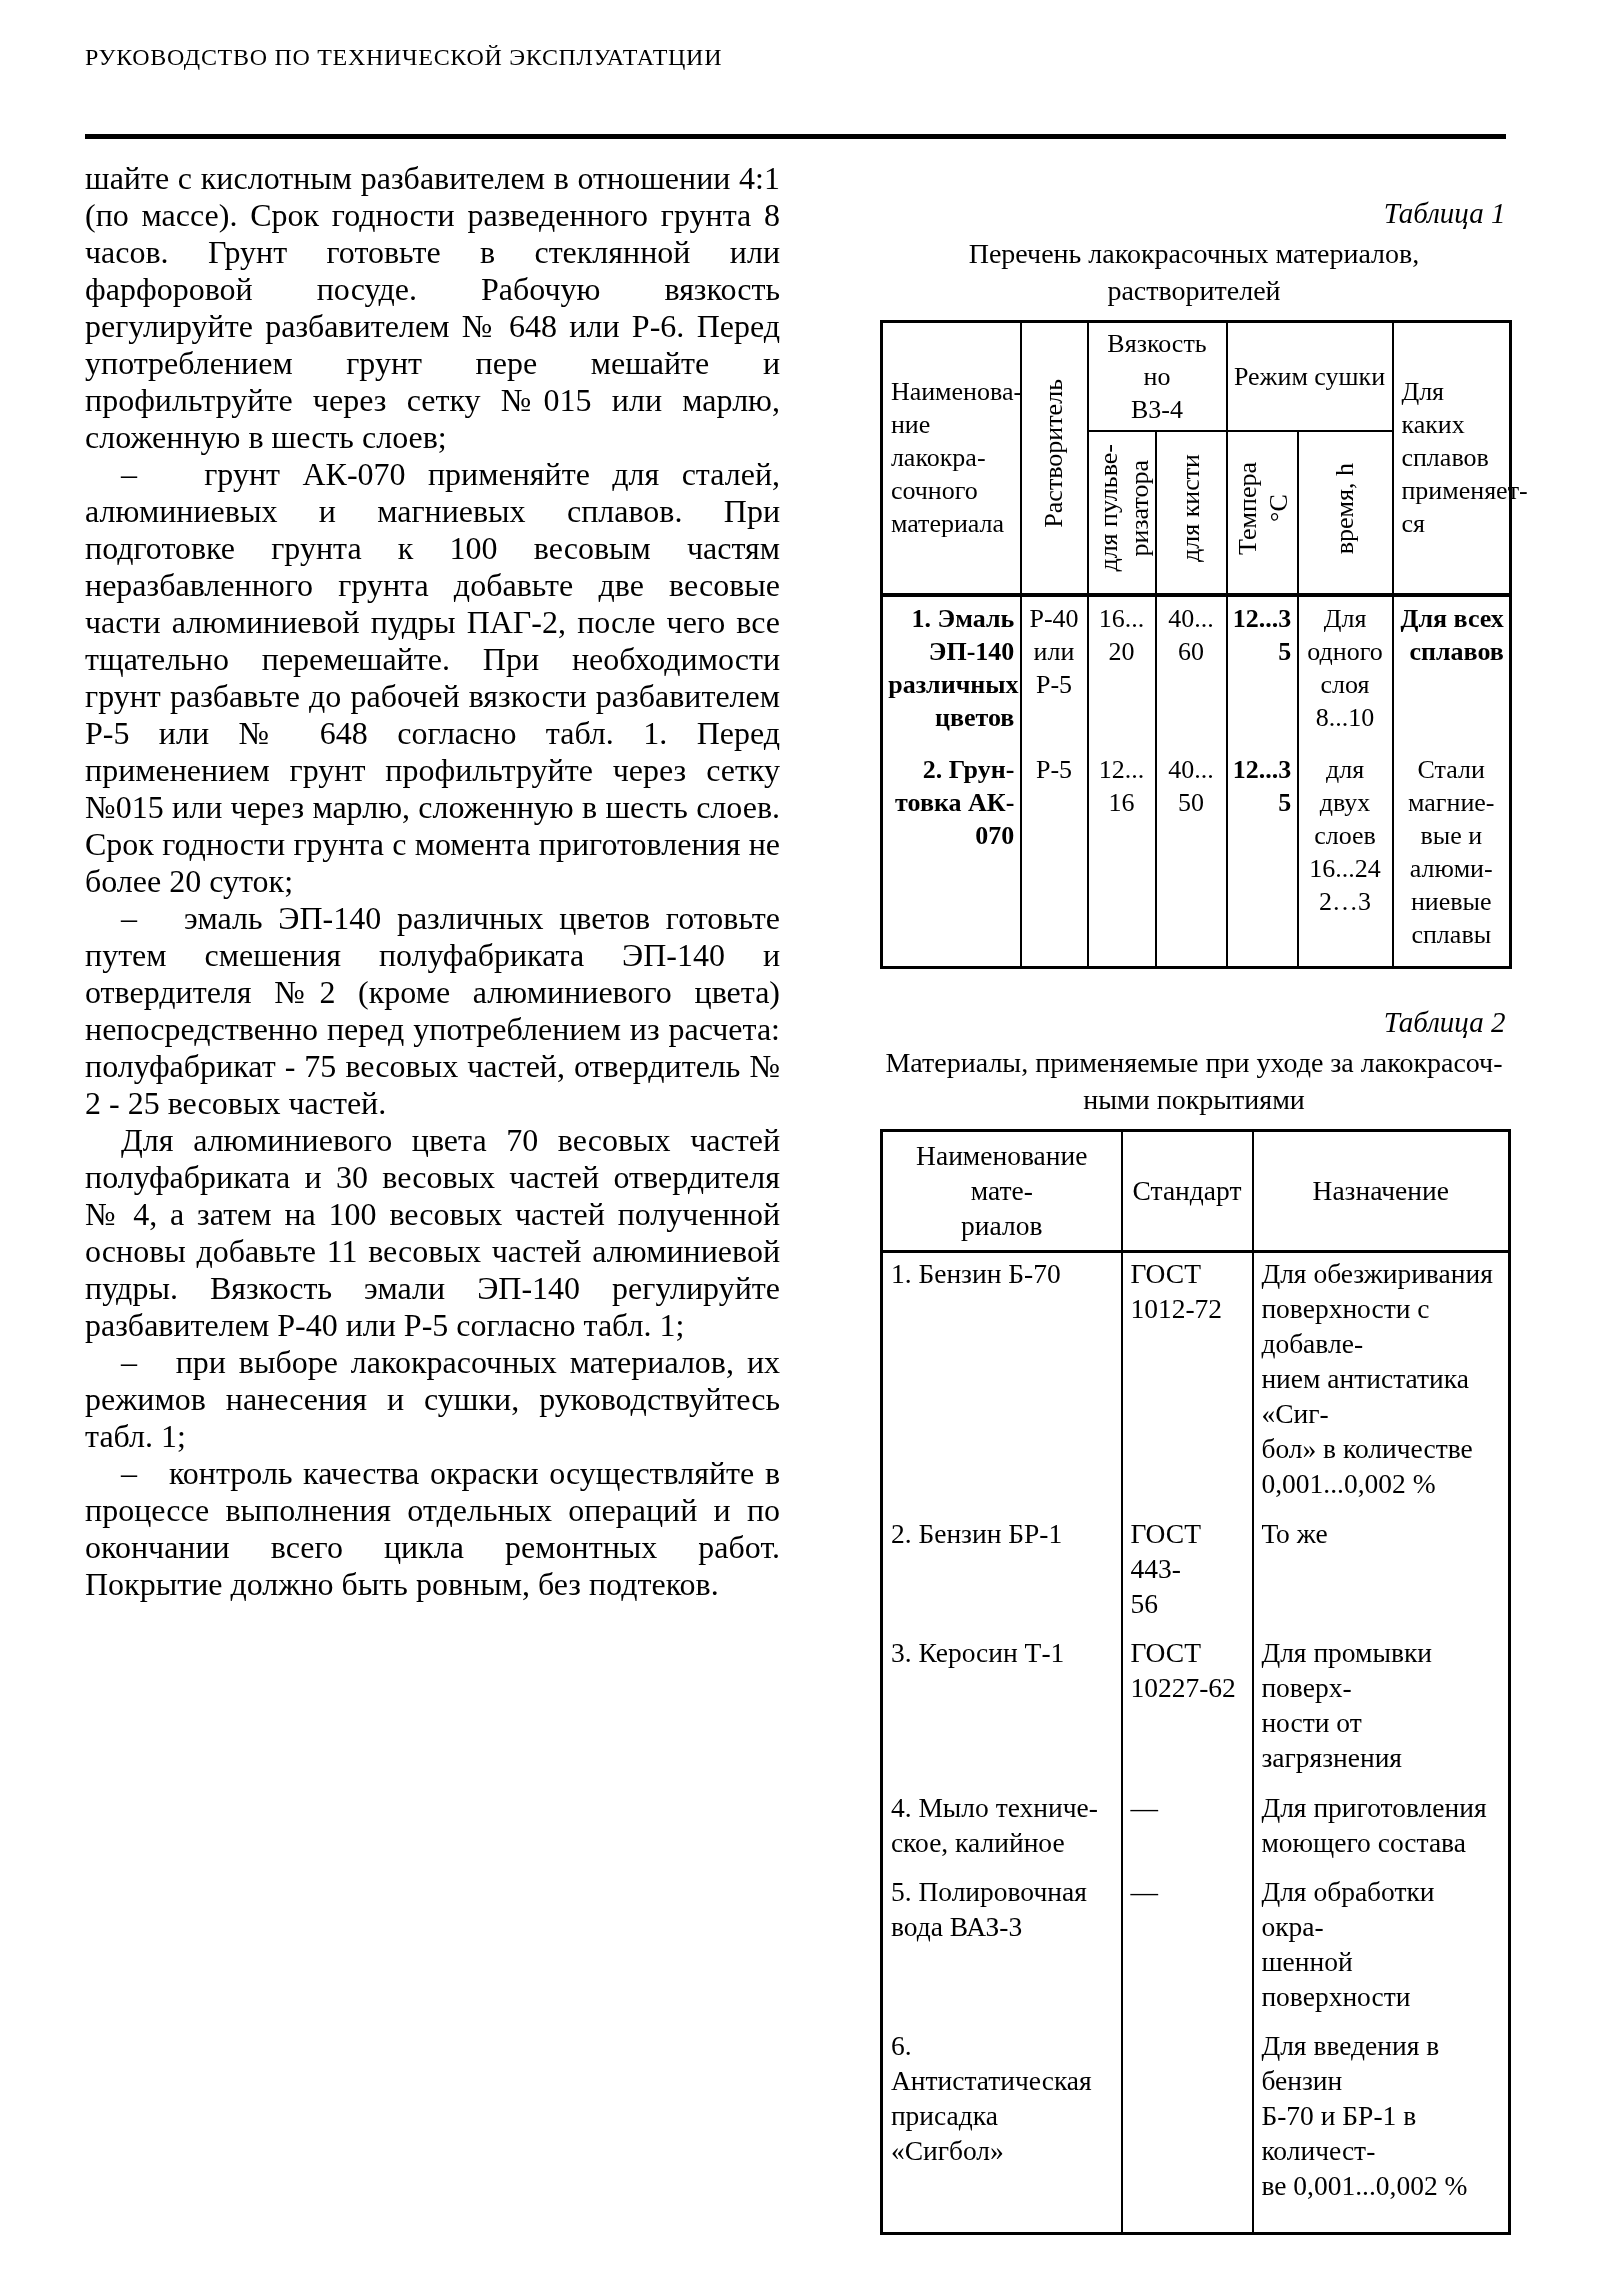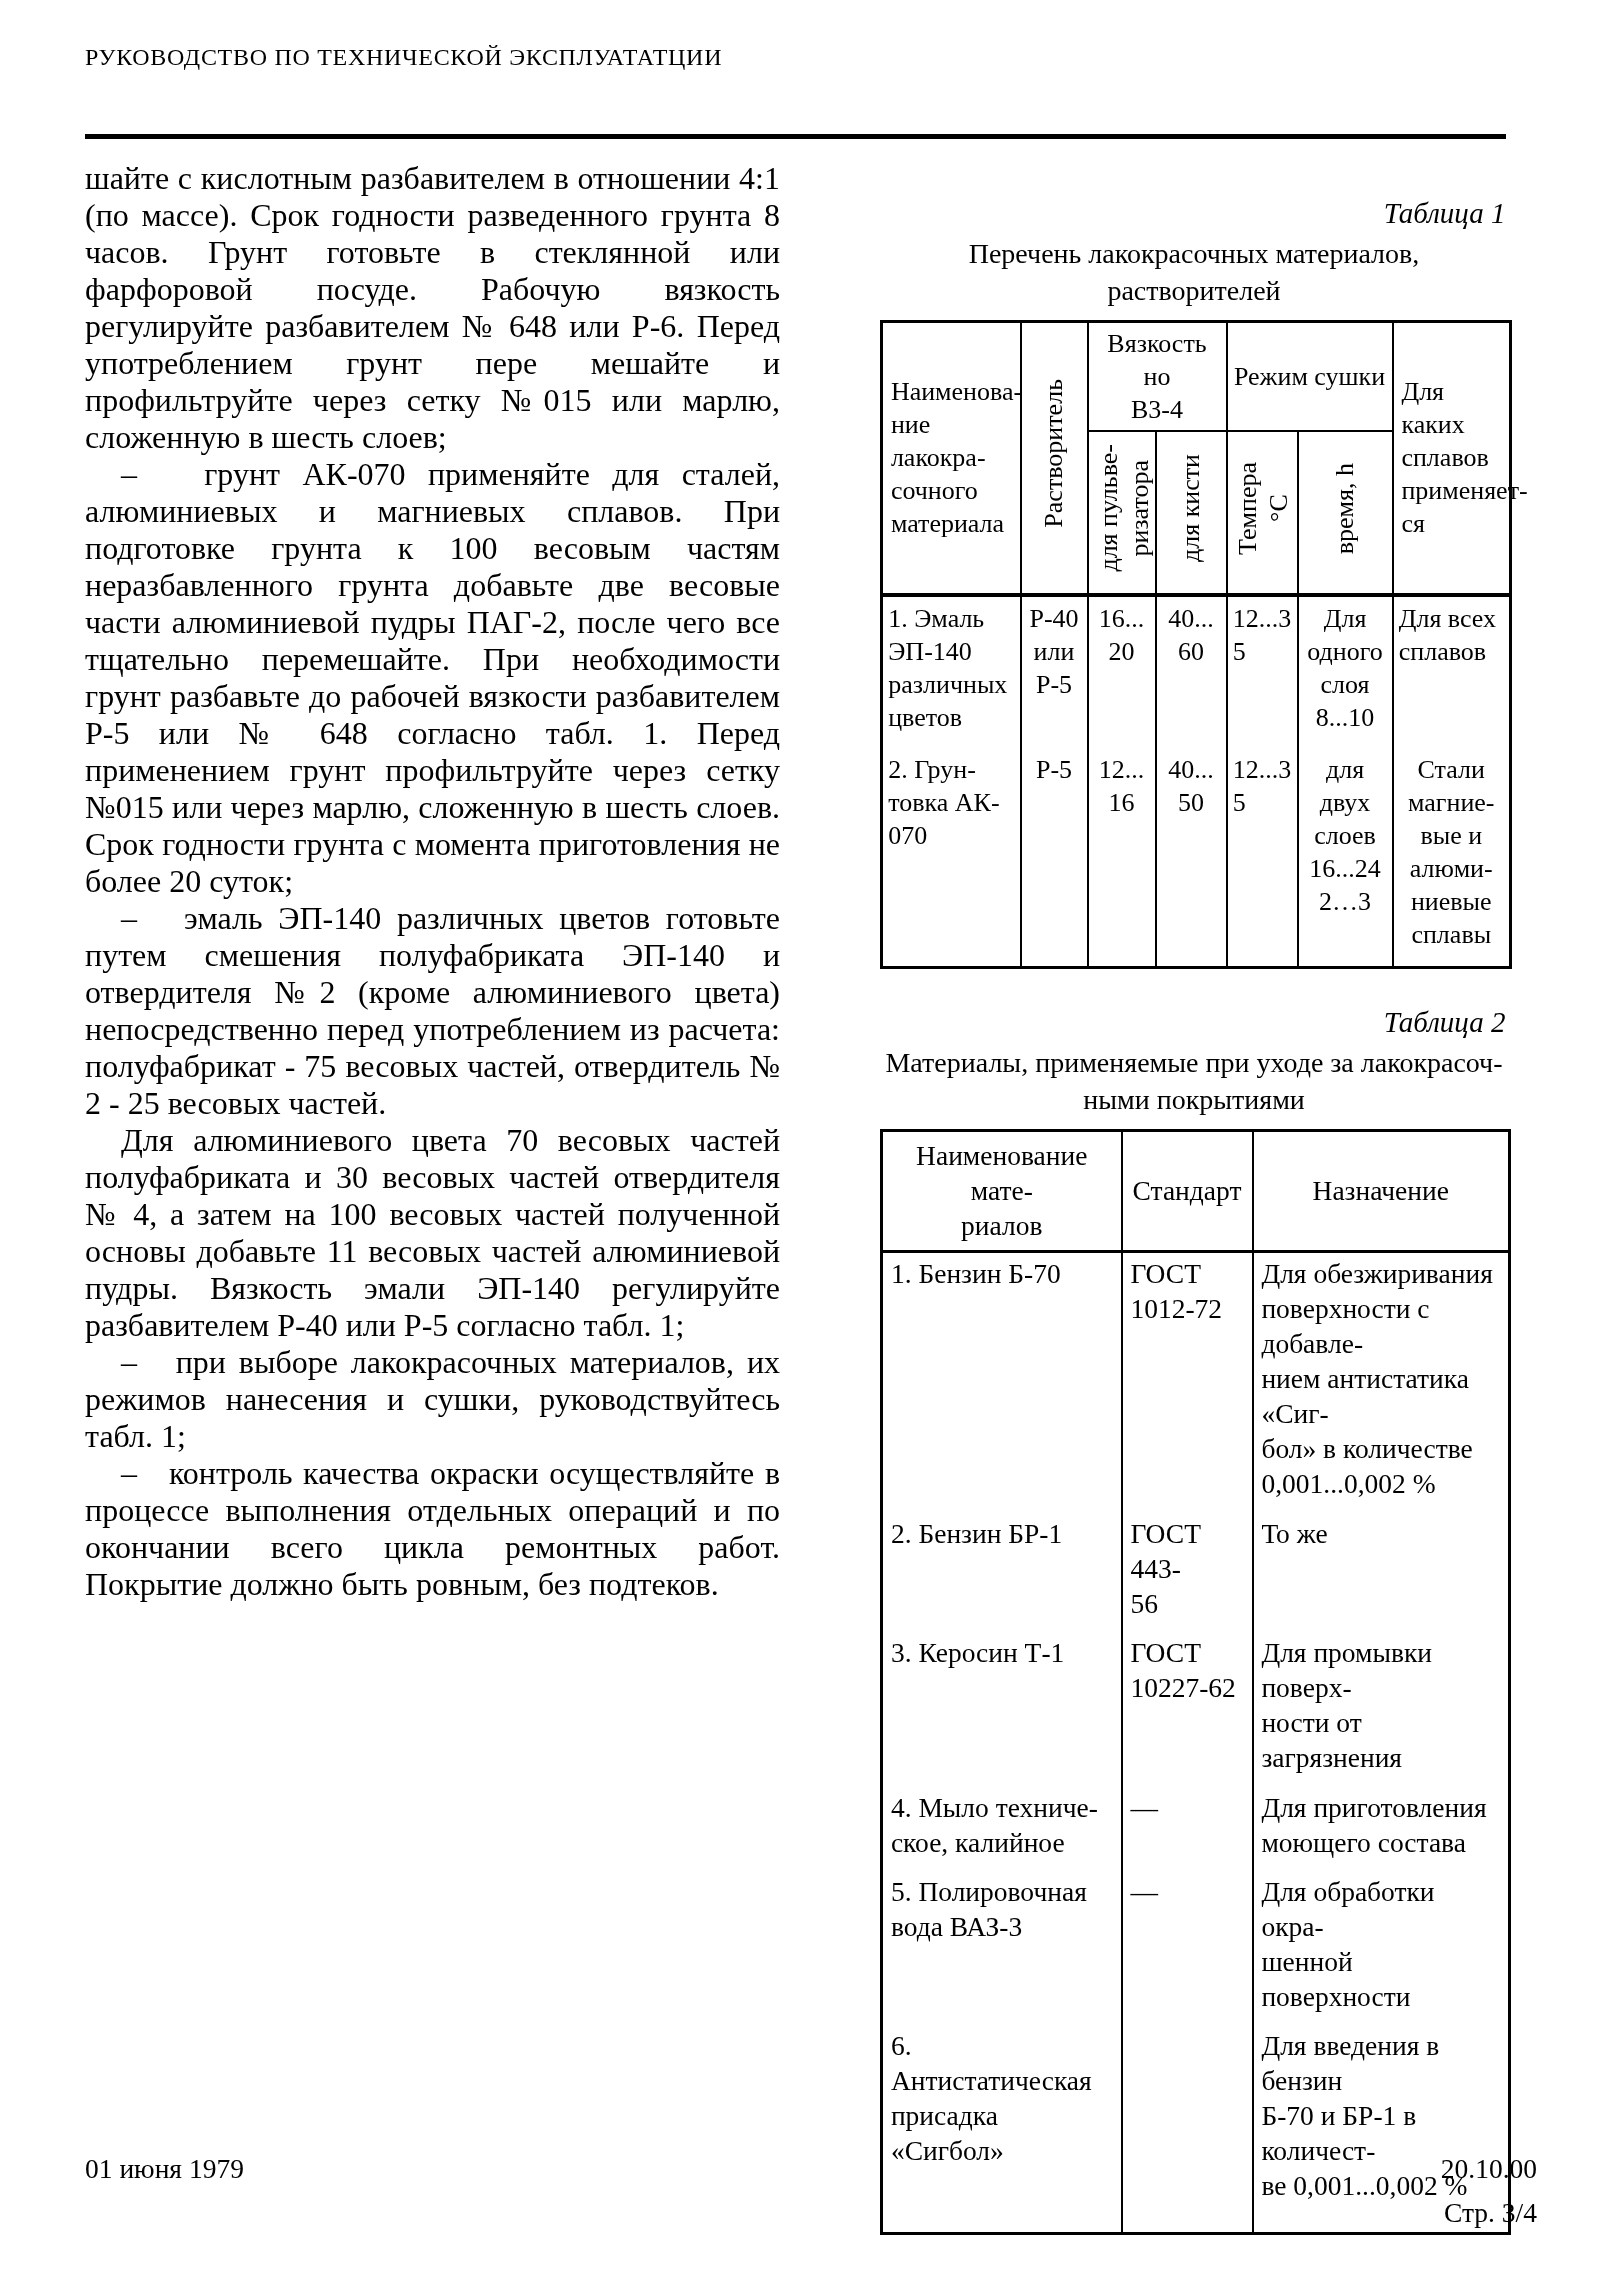--- a/index.html
+++ b/index.html
@@ -43,21 +43,21 @@
     white-space: pre-line;
     line-height: 1.18;
     font-size: 26px;
   }
   .t1 tbody td {
     vertical-align: top; white-space: pre-line;
     border-top: none; border-bottom: none;
     padding-top: 5.2px; padding-bottom: 14.4px;
   }
   .t1 tbody tr:first-child td { border-top: 4.6px solid #000; }
-  .c-left { text-align: left; }
+  .c-left { text-align: right; font-weight: bold; }
   .c-center { text-align: center; }
 
   
   .t2 { font-size: 27.5px; line-height: 35px; }
   .t2 thead th { text-align: center; vertical-align: middle; white-space: pre-line; padding: 6.5px 5.2px; border-bottom: 3.9px solid #000; }
   .t2 tbody td {
     vertical-align: top; text-align: left; white-space: pre-line;
     border-top: none; border-bottom: none;
     padding: 3.9px 6.5px 10.5px 7.9px;
   }
@@ -239,22 +239,15 @@
             <td>Для введения в бензин
 Б-70 и БР-1 в количест-
 ве 0,001...0,002 %</td>
           </tr>
         </tbody>
       </table>
 
     </div>
   </div>
 
-  <div class="footer">
-    <div class="footer-left">01 июня 1979</div>
-    <div class="footer-right">
-      <div>20.10.00</div>
-      <div>Стр. 3/4</div>
-    </div>
-  </div>
 
 </div>
 
 
 </body></html>

